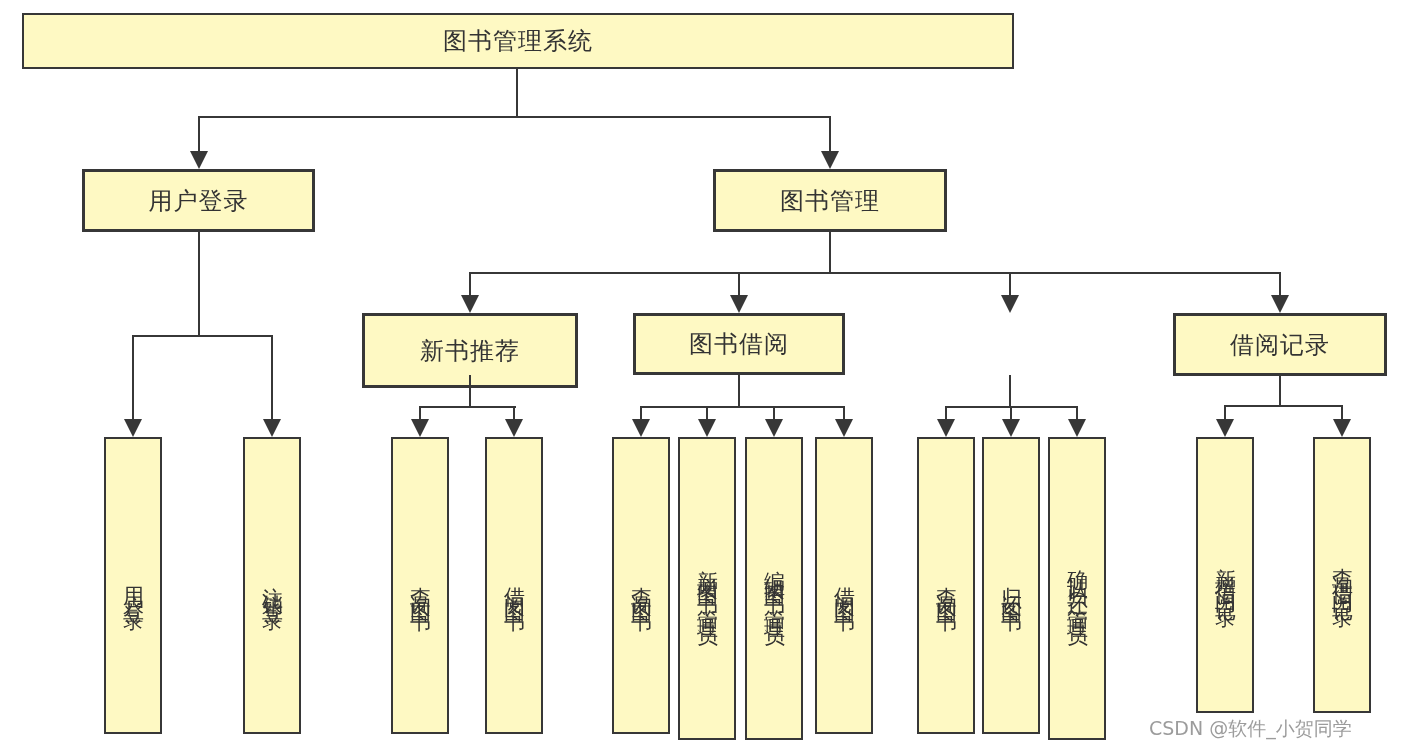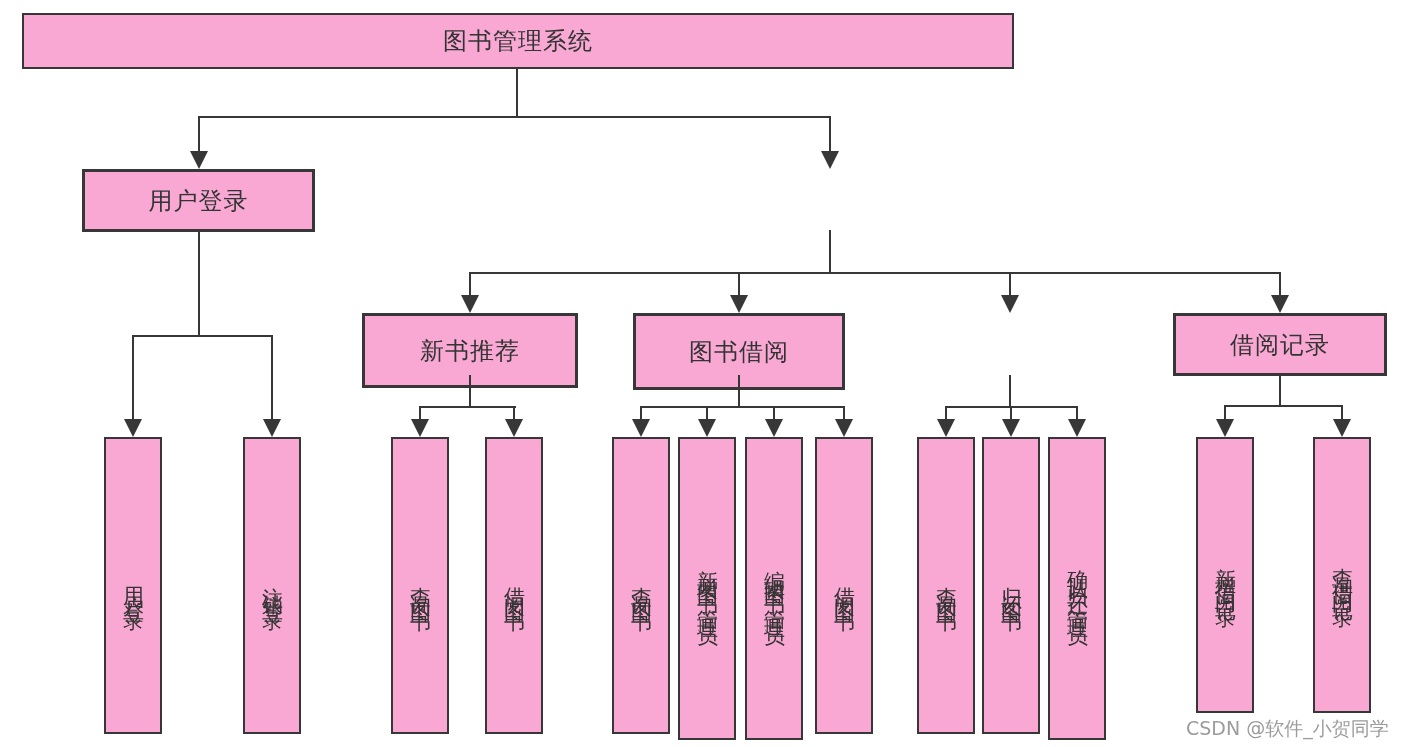--- a/index.html
+++ b/index.html
@@ -6,60 +6,63 @@
     --line:#373737;
     --text:#333333;
     --wm:#9c9c9c;
   }
   html,body{margin:0;padding:0;background:#ffffff;}
   #stage{
     position:relative;width:1405px;height:747px;background:#ffffff;
     font-family:"DejaVu Sans","Liberation Sans",sans-serif;overflow:hidden;
   }
   .box{
-    position:absolute;background:#f9a8d4;border:3px solid var(--line);
+    position:absolute;background:#fef9c3;border:3px solid var(--line);
     box-sizing:border-box;display:flex;align-items:center;justify-content:center;
   }
   .root{border-width:2px;}
   .lbl{font-size:24px;color:var(--text);letter-spacing:1px;white-space:nowrap;}
   .tall{top:437px;width:58px;border-width:2px;}
   .vtxt{
     writing-mode:vertical-rl;text-orientation:mixed;
     font-size:21px;letter-spacing:8px;color:var(--text);line-height:1;
   }
   .v{position:absolute;width:2px;background:var(--line);}
   .h{position:absolute;height:2px;background:var(--line);}
   .ar{
     position:absolute;width:0;height:0;
     border-left:9px solid transparent;border-right:9px solid transparent;
     border-top:18px solid var(--line);
   }
   .watermark{
-    position:absolute;left:1186px;top:716px;font-size:19px;
+    position:absolute;left:1149px;top:716px;font-size:19px;
     color:var(--wm);white-space:nowrap;z-index:9;
     text-shadow:0 0 2px #ffffff;
   }
 </style>
 </head>
 <body>
 
 <div id="stage">
 
   <div class="box root" style="left:22px;top:13px;width:992px;height:56px">
     <span class="lbl">图书管理系统</span>
   </div>
 
   <div class="box" style="left:82px;top:169px;width:233px;height:63px">
     <span class="lbl">用户登录</span>
   </div>
+  <div class="box" style="left:713px;top:169px;width:234px;height:63px">
+    <span class="lbl">图书管理</span>
+  </div>
 
   <div class="box" style="left:362px;top:313px;width:216px;height:75px">
     <span class="lbl">新书推荐</span>
   </div>
-  <div class="box" style="left:633px;top:313px;width:212px;height:77px">
+  <div class="box" style="left:633px;top:313px;width:212px;height:62px">
     <span class="lbl">图书借阅</span>
   </div>
   <div class="box" style="left:1173px;top:313px;width:214px;height:63px">
     <span class="lbl">借阅记录</span>
   </div>
 
   <div class="box tall" style="left:104px;height:297px">
     <span class="vtxt">用户登录</span>
   </div>
   <div class="box tall" style="left:243px;height:297px">

